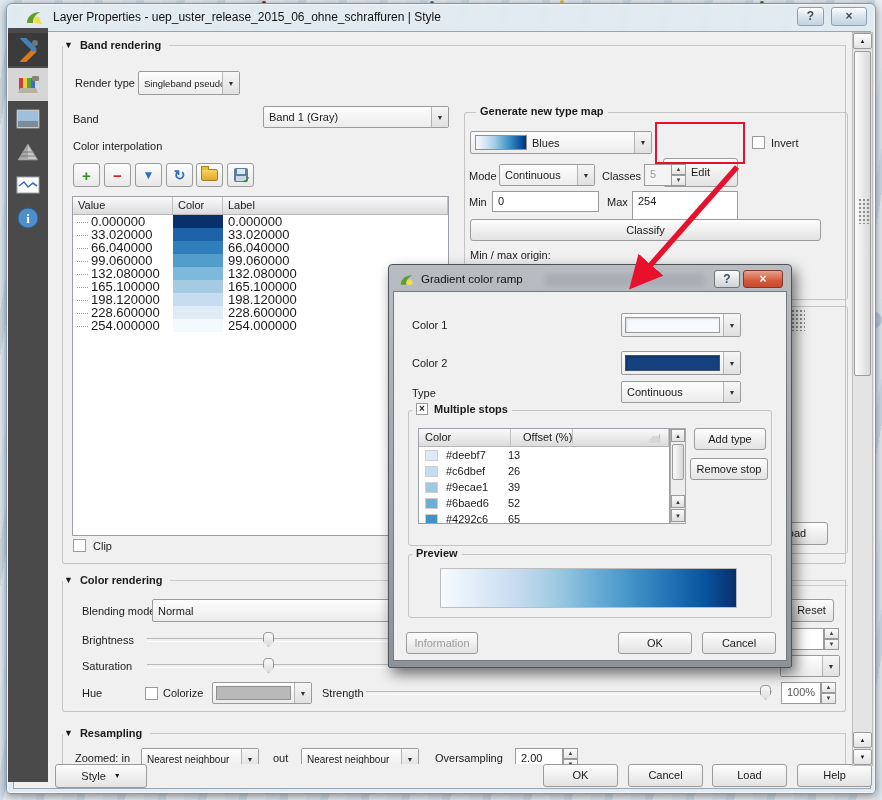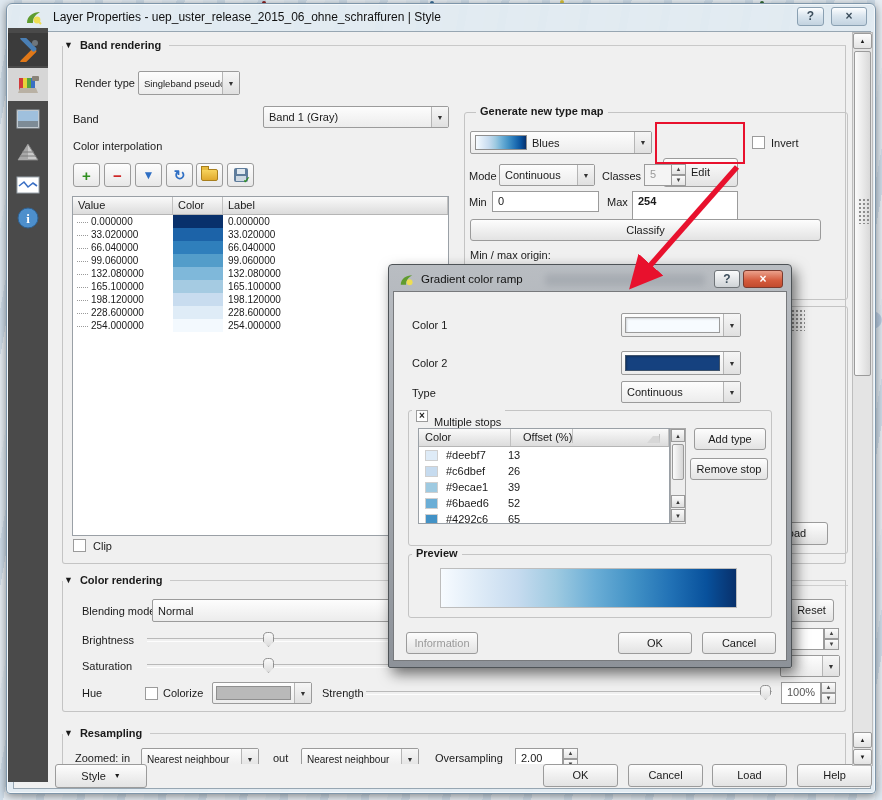--- a/index.html
+++ b/index.html
@@ -57,21 +57,21 @@
   .gtitle { position:absolute; font-weight:bold; background:#f0f0f0; padding:0 4px; white-space:nowrap; }
   .slider-track { position:absolute; height:4px; border-top:1px solid #b9b9b9; border-bottom:1px solid #fdfdfd; }
   .slider-thumb { position:absolute; width:11px; height:15px; background:linear-gradient(#fafafa,#dcdcdc);
     border:1px solid #8f8f8f; border-radius:5px 5px 6px 6px; clip-path:polygon(0 0,100% 0,100% 62%,50% 100%,0 62%); }
   .dots { background-image:radial-gradient(#8d8d8d 1px, transparent 1.2px); background-size:4px 4px; }
 
   
   .vtable { position:absolute; left:72px; top:196px; width:377px; height:340px; background:#fff; border:1px solid #9aa0a6; }
   .vhead { display:flex; height:18px; background:linear-gradient(#fafafa,#dcdcdc); border-bottom:1px solid #b5b5b5; }
   .vhead span { padding:2px 0 0 5px; border-right:1px solid #c0c0c0; }
-  .vrow { display:flex; height:13px; font-size:10px; align-items:center; }
+  .vrow { display:flex; height:13px; font-size:13px; align-items:center; }
   .vrow .c1 { width:100px; display:flex; align-items:center; }
   .vrow .tree { width:11px; height:6px; border-bottom:1px dotted #9a9a9a; margin:0 3px 4px 4px; }
   .vrow .c2 { width:50px; height:13px; }
   .vrow .c3 { padding-left:5px; }
 
   
   .tool { position:absolute; top:163px; width:27px; height:24px; border:1px solid #9b9b9b; border-radius:3px;
     background:linear-gradient(#fdfdfd,#e8e8e8); display:flex; align-items:center; justify-content:center;
     font-weight:bold; }
 
@@ -321,21 +321,21 @@
   <span class="lbl" style="left:602px;top:170px;">Classes</span>
   <div class="field" style="left:644px;top:164px;width:42px;height:22px;color:#9a9a9a;background:#f4f4f4;">5</div>
   <div class="spinarrs" style="left:671px;top:164px;height:22px;">
       <div>▲</div>
       <div>▼</div>
     </div>
 
   <span class="lbl" style="left:469px;top:196px;">Min</span>
   <div class="field" style="left:492px;top:191px;width:107px;height:21px;">0</div>
   <span class="lbl" style="left:607px;top:196px;">Max</span>
-  <div class="field" style="left:632px;top:191px;width:106px;height:35px;font-weight:bold;">254</div>
+  <div class="field" style="left:632px;top:191px;width:106px;height:35px;">254</div>
 
   <div class="btn" style="left:470px;top:219px;width:351px;height:22px;line-height:20px;">Classify</div>
   <span class="lbl" style="left:470px;top:249px;">Min / max origin:</span>
 
   <div class="gbox" style="left:464px;top:306px;width:384px;height:248px;"></div>
   <div class="dots" style="position:absolute;left:787px;top:309px;width:18px;height:22px;"></div>
   <div class="btn" style="left:760px;top:522px;width:68px;height:23px;line-height:21px;">Load</div>
   <div style="position:absolute;left:464px;top:585px;width:384px;height:1px;background:#cfcfcf;"></div>
   <div class="btn" style="left:789px;top:599px;width:45px;height:23px;line-height:21px;">Reset</div>
   <div class="field" style="left:780px;top:628px;width:44px;height:22px;"></div>
@@ -455,21 +455,21 @@
 
       <span class="lbl" style="left:18px;top:95px;">Type</span>
       <div class="combo" style="left:227px;top:89px;width:120px;height:22px;">
         <span class="ctext">Continuous</span>
         <span class="arr">▼</span>
       </div>
 
       <div class="gbox" style="left:14px;top:118px;width:364px;height:136px;"></div>
       <div style="position:absolute;left:18px;top:111px;background:#f0f0f0;padding:0 4px;display:flex;align-items:center;gap:6px;">
         <span class="cb" style="position:static;width:12px;height:12px;line-height:10px;">×</span>
-        <span style="font-weight:normal;margin-top:13px;">Multiple stops</span>
+        <span style="font-weight:bold;">Multiple stops</span>
       </div>
 
       <div class="stops-tbl" style="left:24px;top:136px;width:252px;height:96px;">
         <div class="shead">
           <span style="width:92px">Color</span>
           <span style="flex:1;position:relative;">
             <span>Offset (%)</span>
             <span class="sort-tri" style="right:8px;top:5px;"></span>
           </span>
         </div>

